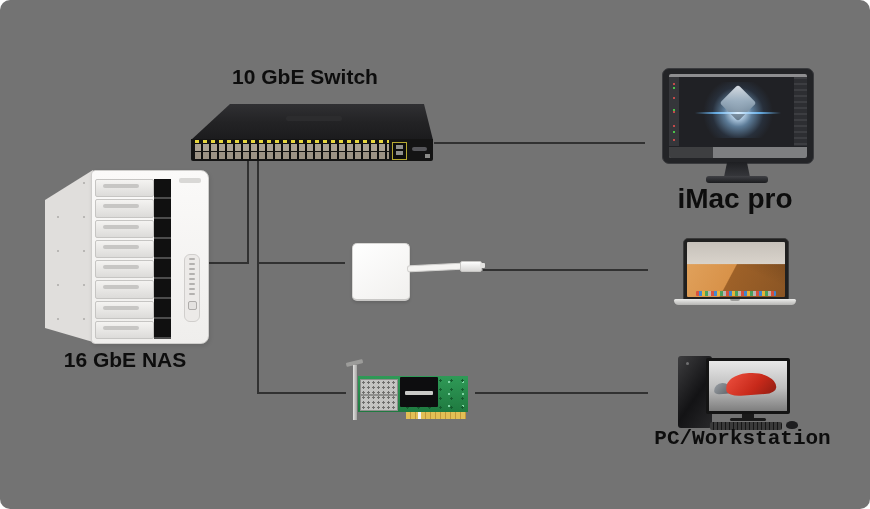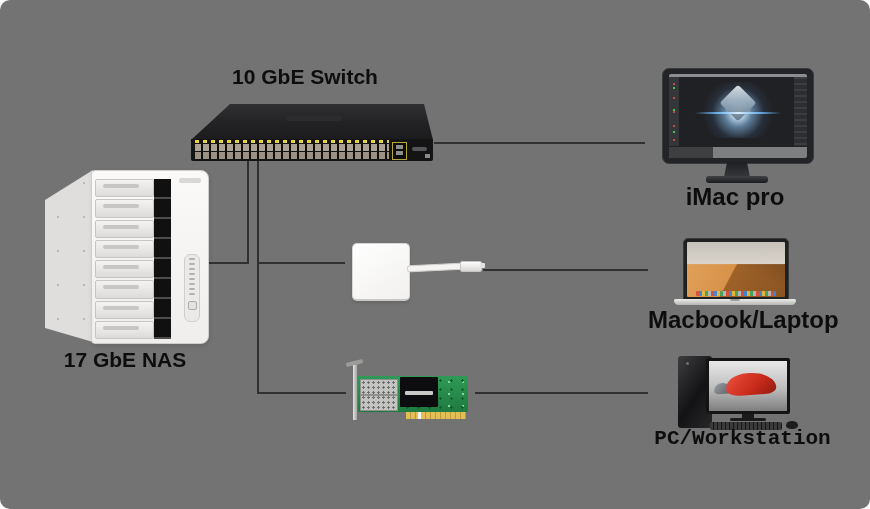--- a/index.html
+++ b/index.html
@@ -7,21 +7,21 @@
   #stage{position:relative;width:870px;height:509px;background:#737373;border-radius:10px;overflow:hidden;}
 
   
   .line{position:absolute;background:#313131;}
   .line.h{height:2px;}
   .line.v{width:2px;}
 
   
   .label{position:absolute;font-weight:bold;color:#0d0d0d;text-align:center;line-height:1.08;letter-spacing:0;}
   .lbl-21{font-size:21px;}
-  .lbl-20{font-size:24px;}
+  .lbl-20{font-size:28px;}
 
   
   .switch{position:absolute;left:190px;top:100px;width:244px;height:62px;}
   .switch-top{position:absolute;left:0;top:0;width:244px;height:40px;
     background:linear-gradient(180deg,#333336 0%,#232325 55%,#1b1b1d 100%);
     clip-path:polygon(40px 4px,234px 4px,243px 40px,1px 40px);}
   .switch-top::after{content:"";position:absolute;left:96px;top:16px;width:56px;height:5px;background:#2c2c2e;border-radius:2px;}
   .switch-front{position:absolute;left:1px;top:39px;width:242px;height:22px;background:#141414;border-radius:0 0 2px 2px;}
   .sw-leds{position:absolute;left:4px;top:1px;width:194px;height:3px;
     background:repeating-linear-gradient(90deg,#e6d53e 0 4px,#141414 4px 8px);}
@@ -204,21 +204,21 @@
           <div class="led"></div>
           <div class="led"></div>
         <div class="led"></div>
           <div class="led"></div>
           <div class="led"></div>
           <div class="led"></div>
         <div class="pwr"></div>
       </div>
     </div>
   </div>
-  <div class="label lbl-21" style="left:30px;top:349px;width:190px;">17 GbE NAS</div>
+  <div class="label lbl-21" style="left:30px;top:349px;width:190px;">16 GbE NAS</div>
 
   <div class="imac">
     <div class="imac-bezel">
       <div class="imac-screen">
         <div class="imac-menubar"></div>
         <div class="imac-ltool"></div>
         <div class="imac-rpanel"></div>
         <div class="imac-glow"></div>
         <div class="imac-gem"></div>
         <div class="imac-streak"></div>
@@ -242,21 +242,20 @@
   </div>
 
   <div class="macbook">
     <div class="mb-screen">
       <div class="mb-display">
         <div class="mb-dock"></div>
       </div>
     </div>
     <div class="mb-base"></div>
   </div>
-  <div class="label lbl-20" style="left:648px;top:307px;width:175px;">Macbook/Laptop</div>
 
   <div class="card">
     <div class="cd-tab"></div>
     <div class="cd-bracket"></div>
     <div class="cd-pcb"></div>
     <div class="cd-sfp"></div>
     <div class="cd-hs"></div>
     <div class="cd-gold"></div>
     <div class="cd-notch"></div>
   </div>

